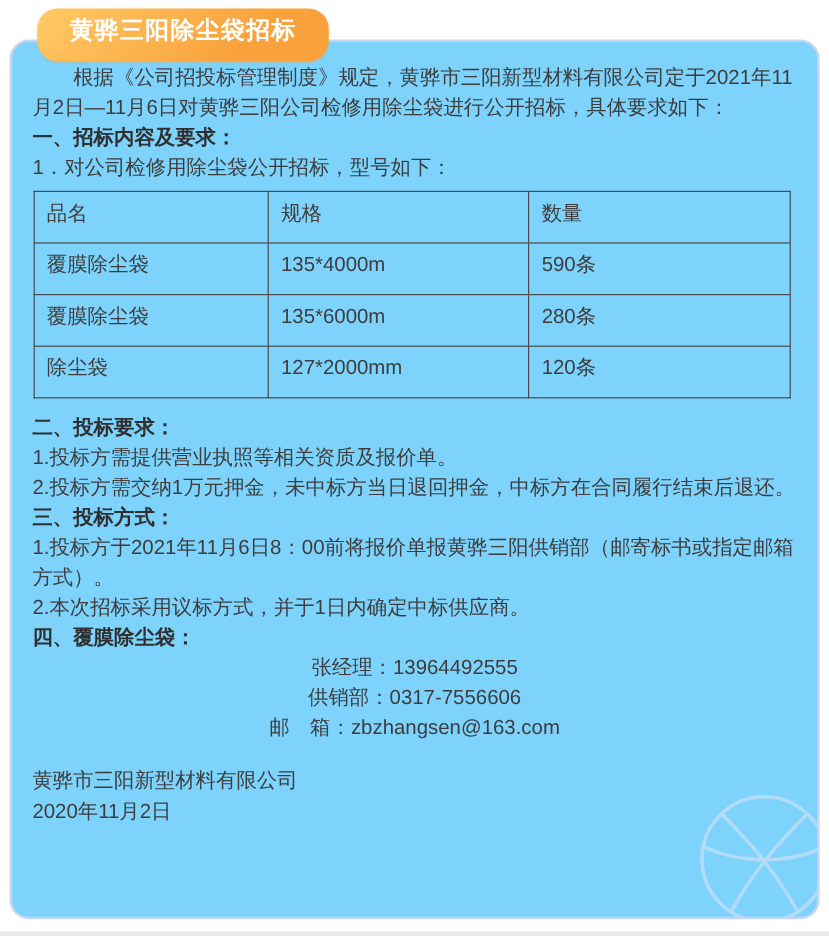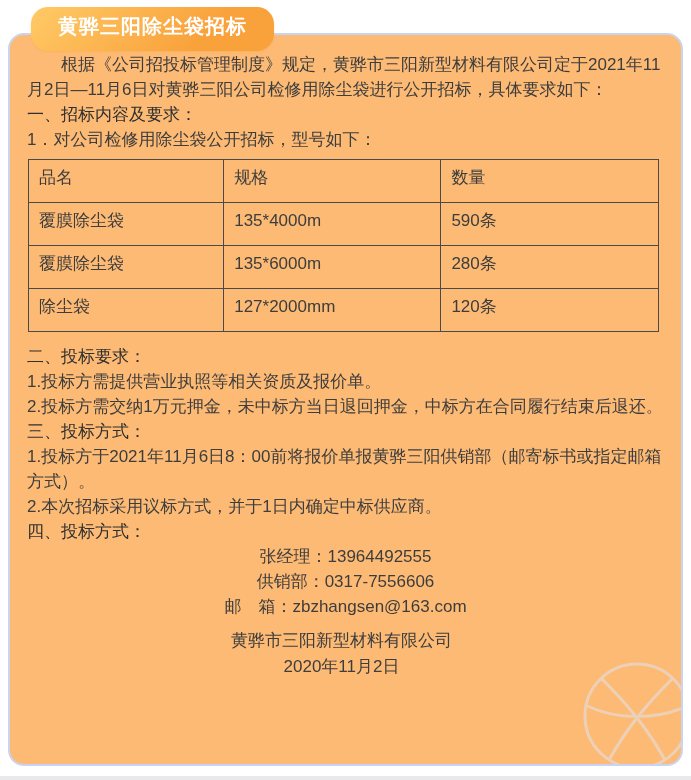--- a/index.html
+++ b/index.html
@@ -12,48 +12,48 @@
     position:absolute;left:31px;top:7px;z-index:3;
     height:44px;line-height:38px;padding:0 27px;
     background:linear-gradient(135deg,#ffca66 0%,#f9a23c 70%);
     border-radius:17px;
     color:#ffffff;font-weight:bold;font-size:20px;letter-spacing:1px;
     box-shadow:0 1px 2px rgba(249,162,60,0.35);
   }
   .card{
     position:absolute;left:8px;top:33px;width:675px;height:733px;
     box-sizing:border-box;
-    background:#fdba74;
+    background:#7dd3fc;
     border:2px solid #c9d4f0;
     border-radius:16px;
     overflow:hidden;
   }
   .content{
     position:relative;z-index:2;
     padding:17px 17px 0 17px;
     color:#3d3d3d;font-size:17px;line-height:25px;
   }
   .content p{margin:0;}
   .intro{text-indent:2em;}
-  .sec-title{font-weight:normal;color:#2f2f2f;}
+  .sec-title{font-weight:bold;color:#2f2f2f;}
   table.spec{
     width:99%;border-collapse:collapse;margin:7px 4px 12px 1px;
     table-layout:fixed;
   }
   table.spec th,table.spec td{
     border:1px solid #4a4a4a;
     padding:5px 10px 12px 10px;
     text-align:left;vertical-align:top;
     font-weight:normal;font-size:17px;color:#3d3d3d;
     overflow:hidden;white-space:nowrap;
   }
   col.c1{width:31%;}col.c2{width:34.5%;}col.c3{width:34.5%;}
   .contact-line{line-height:25px;text-align:center;}
   .footer{
-    margin-top:9px;text-align:center;padding-right:8px;line-height:26px;
+    margin-top:19px;text-align:left;padding-right:8px;line-height:26px;
   }
   .watermark{
     position:absolute;right:-16px;bottom:-12px;z-index:1;opacity:0.55;
   }
   .bottom-strip{
     position:absolute;left:0;bottom:0;width:691px;height:4px;
     background:#e9e9ec;
   }
 </style>
 </head>
@@ -110,21 +110,21 @@
     </table>
 
     <p class="sec-title">二、投标要求：</p>
     <p>1.投标方需提供营业执照等相关资质及报价单。</p>
     <p>2.投标方需交纳1万元押金，未中标方当日退回押金，中标方在合同履行结束后退还。</p>
 
     <p class="sec-title">三、投标方式：</p>
     <p>1.投标方于2021年11月6日8：00前将报价单报黄骅三阳供销部（邮寄标书或指定邮箱方式）。</p>
     <p>2.本次招标采用议标方式，并于1日内确定中标供应商。</p>
 
-    <p class="sec-title">四、投标方式：</p>
+    <p class="sec-title">四、覆膜除尘袋：</p>
     <div class="contact-line">张经理：13964492555</div>
     <div class="contact-line">供销部：0317-7556606</div>
     <div class="contact-line">邮　箱：zbzhangsen@163.com</div>
 
     <div class="footer">
       <div>黄骅市三阳新型材料有限公司</div>
       <div>2020年11月2日</div>
     </div>
   </div>
 </div>

